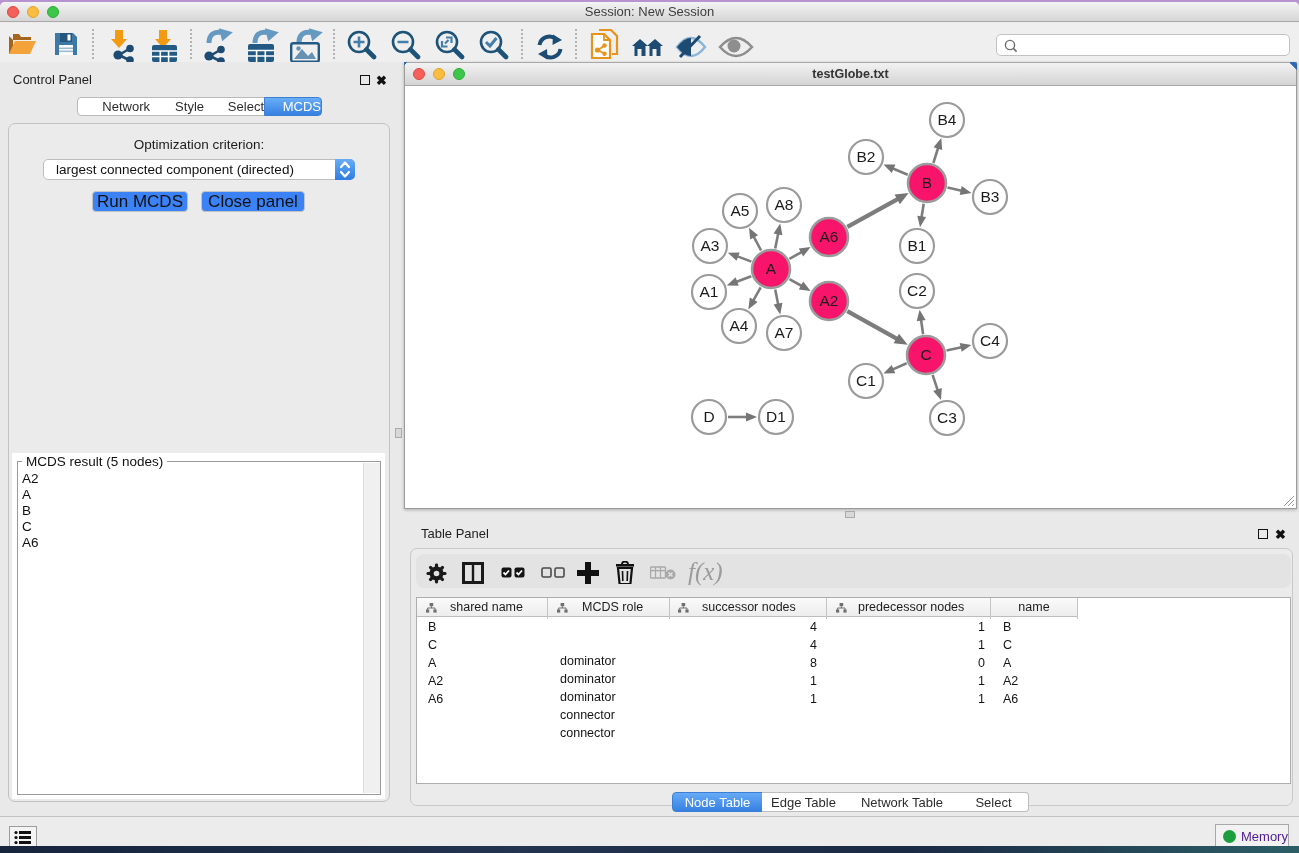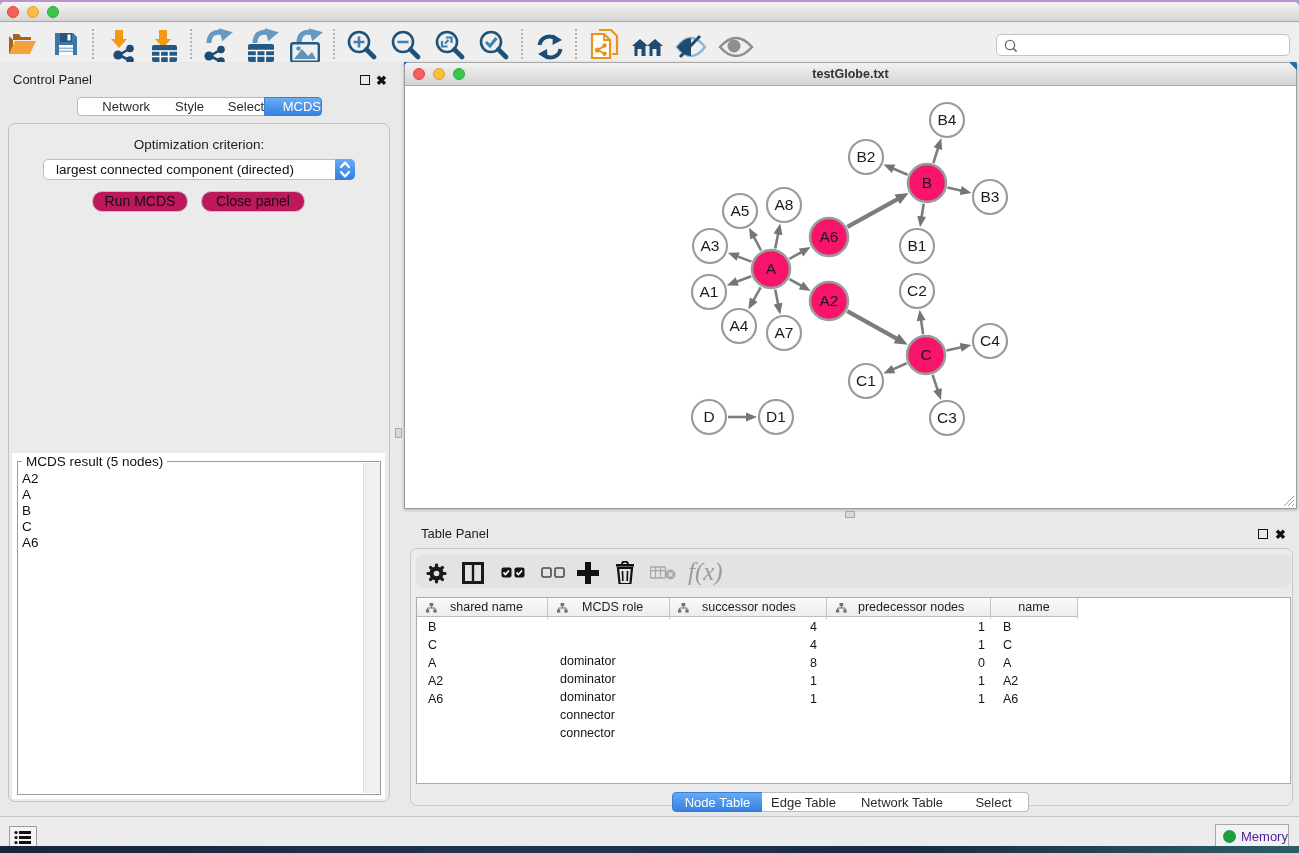--- a/index.html
+++ b/index.html
@@ -17,37 +17,38 @@
   .tsep { position:absolute; top:6px; height:30px; width:0; border-left:2px dotted #b3b3b3; }
   #main { position:absolute; top:60px; left:0; width:1299px; height:754px; background:#e9e9e9; }
   .panelhead { font-size:13px; color:#1e1e1e; }
   .fbox { position:absolute; width:10px; height:10px; border:1.5px solid #111; }
   .xico { position:absolute; font-size:13px; font-weight:bold; color:#111; line-height:10px; }
   
   .tab { position:absolute; top:0; height:19px; background:#fff; border:1px solid #b9b9b9;
          font-size:13px; color:#2c2c2c; text-align:right; line-height:18px; }
   .tabsel { background:linear-gradient(#6aaef7,#3580e2); color:#fff; border-color:#3b7fd4; }
   
-  .btn { position:absolute; background:#be185d; border:1px solid #c3c3c3; border-radius:10px;
-         font-size:14px; color:#111; text-align:center; }
+  .btn { position:absolute; background:#3b82f6; border:1px solid #c3c3c3; border-radius:4px;
+         font-size:17px; color:#111; text-align:center; }
   
   #statusbar { position:absolute; top:814px; left:0; width:1299px; height:32px; background:#ececec; border-top:1px solid #c3c3c3; }
   
   .hdrcell { position:absolute; top:0; height:21px; border-right:1px solid #c4c4c4;text-decoration:underline; }
   .hdrtxt { position:absolute; top:2px; width:100%; text-align:center; font-size:12.5px; color:#1d1d1d; }
   .cell { position:absolute; font-size:12.5px; color:#141414; }
   .btab { position:absolute; top:0; height:20px; background:#fff; border:1px solid #bdbdbd;
           font-size:13px; color:#2c2c2c; text-align:center; line-height:19px; }
 </style>
 </head>
 <body>
 <div id="deskTop" class="abs"></div>
 <div id="darkBottom" class="abs" style="top:846px;left:0;width:1299px;height:7px;background:linear-gradient(90deg,#16243c,#233450 40%,#1a2a44 70%,#2c5e66)"></div>
 <div id="win" class="abs">
   <div id="titlebar">
+    <div class="title">Session: New Session</div>
     <div class="tl" style="left:7px;background:#f4605a;border:0.5px solid #e0443e;"></div>
     <div class="tl" style="left:27px;background:#fbbd3f;border:0.5px solid #e0a42c;"></div>
     <div class="tl" style="left:47px;background:#3dc649;border:0.5px solid #2aae35;"></div>
   </div>
   <div id="toolbar">
     <div class="tsep" style="left:92px"></div>
     <div class="tsep" style="left:190px"></div>
     <div class="tsep" style="left:333px"></div>
     <div class="tsep" style="left:521px"></div>
     <div class="tsep" style="left:575px"></div>

